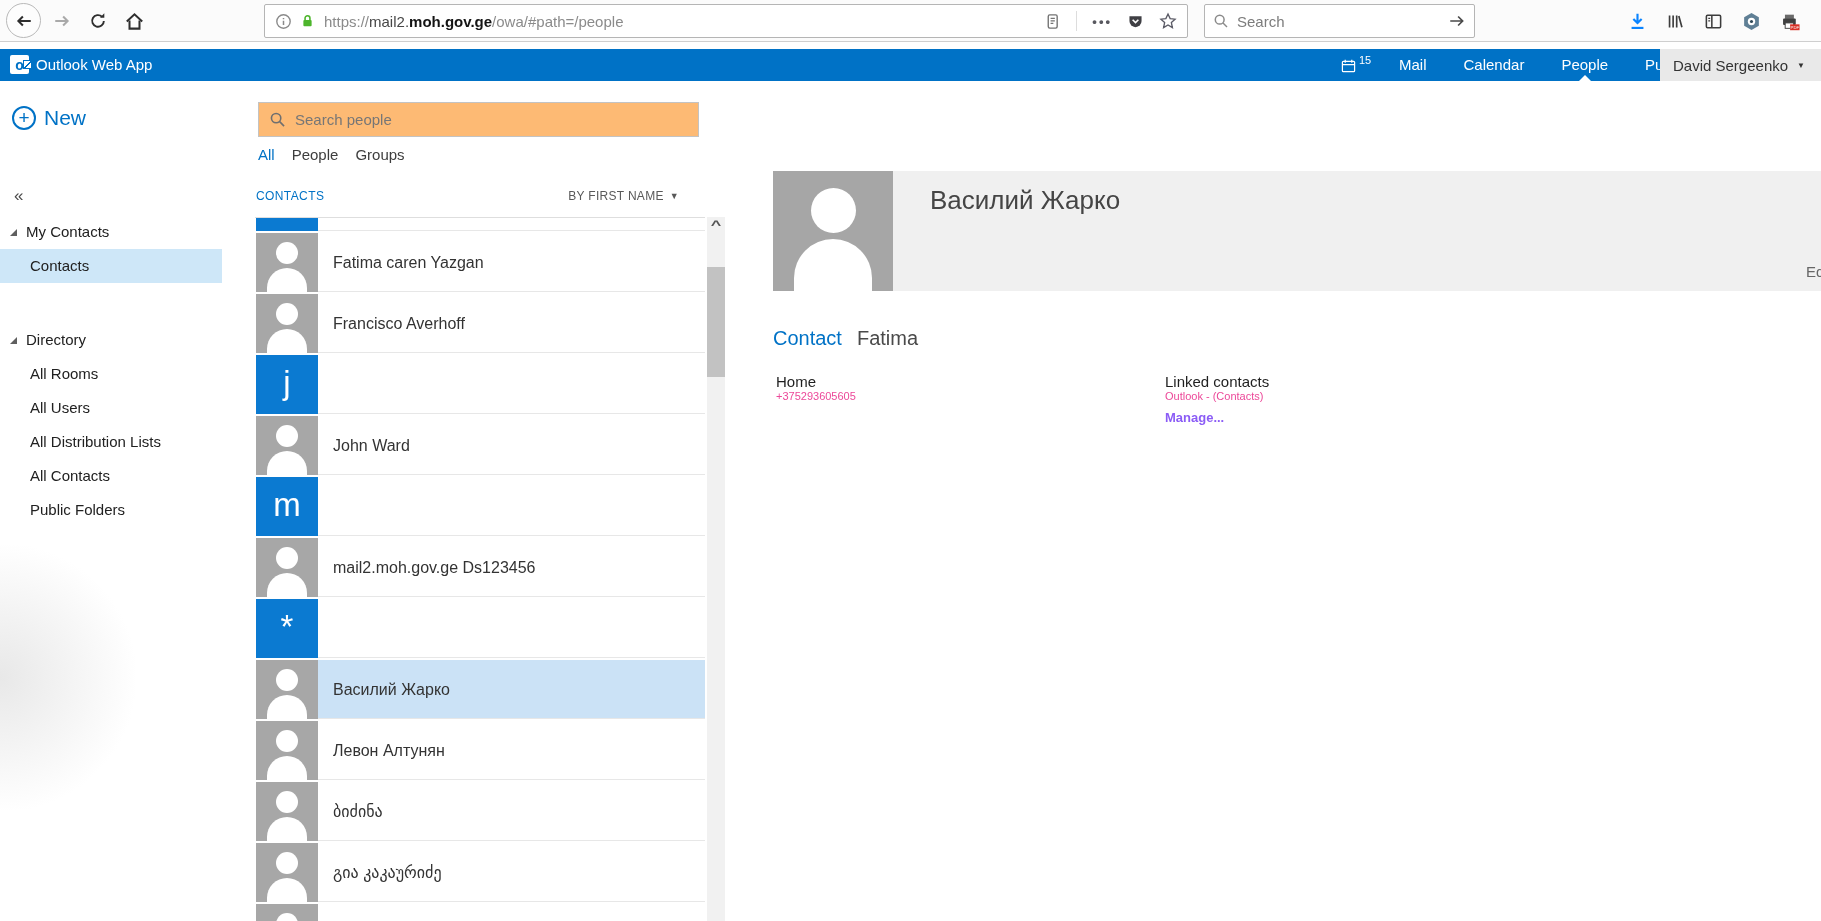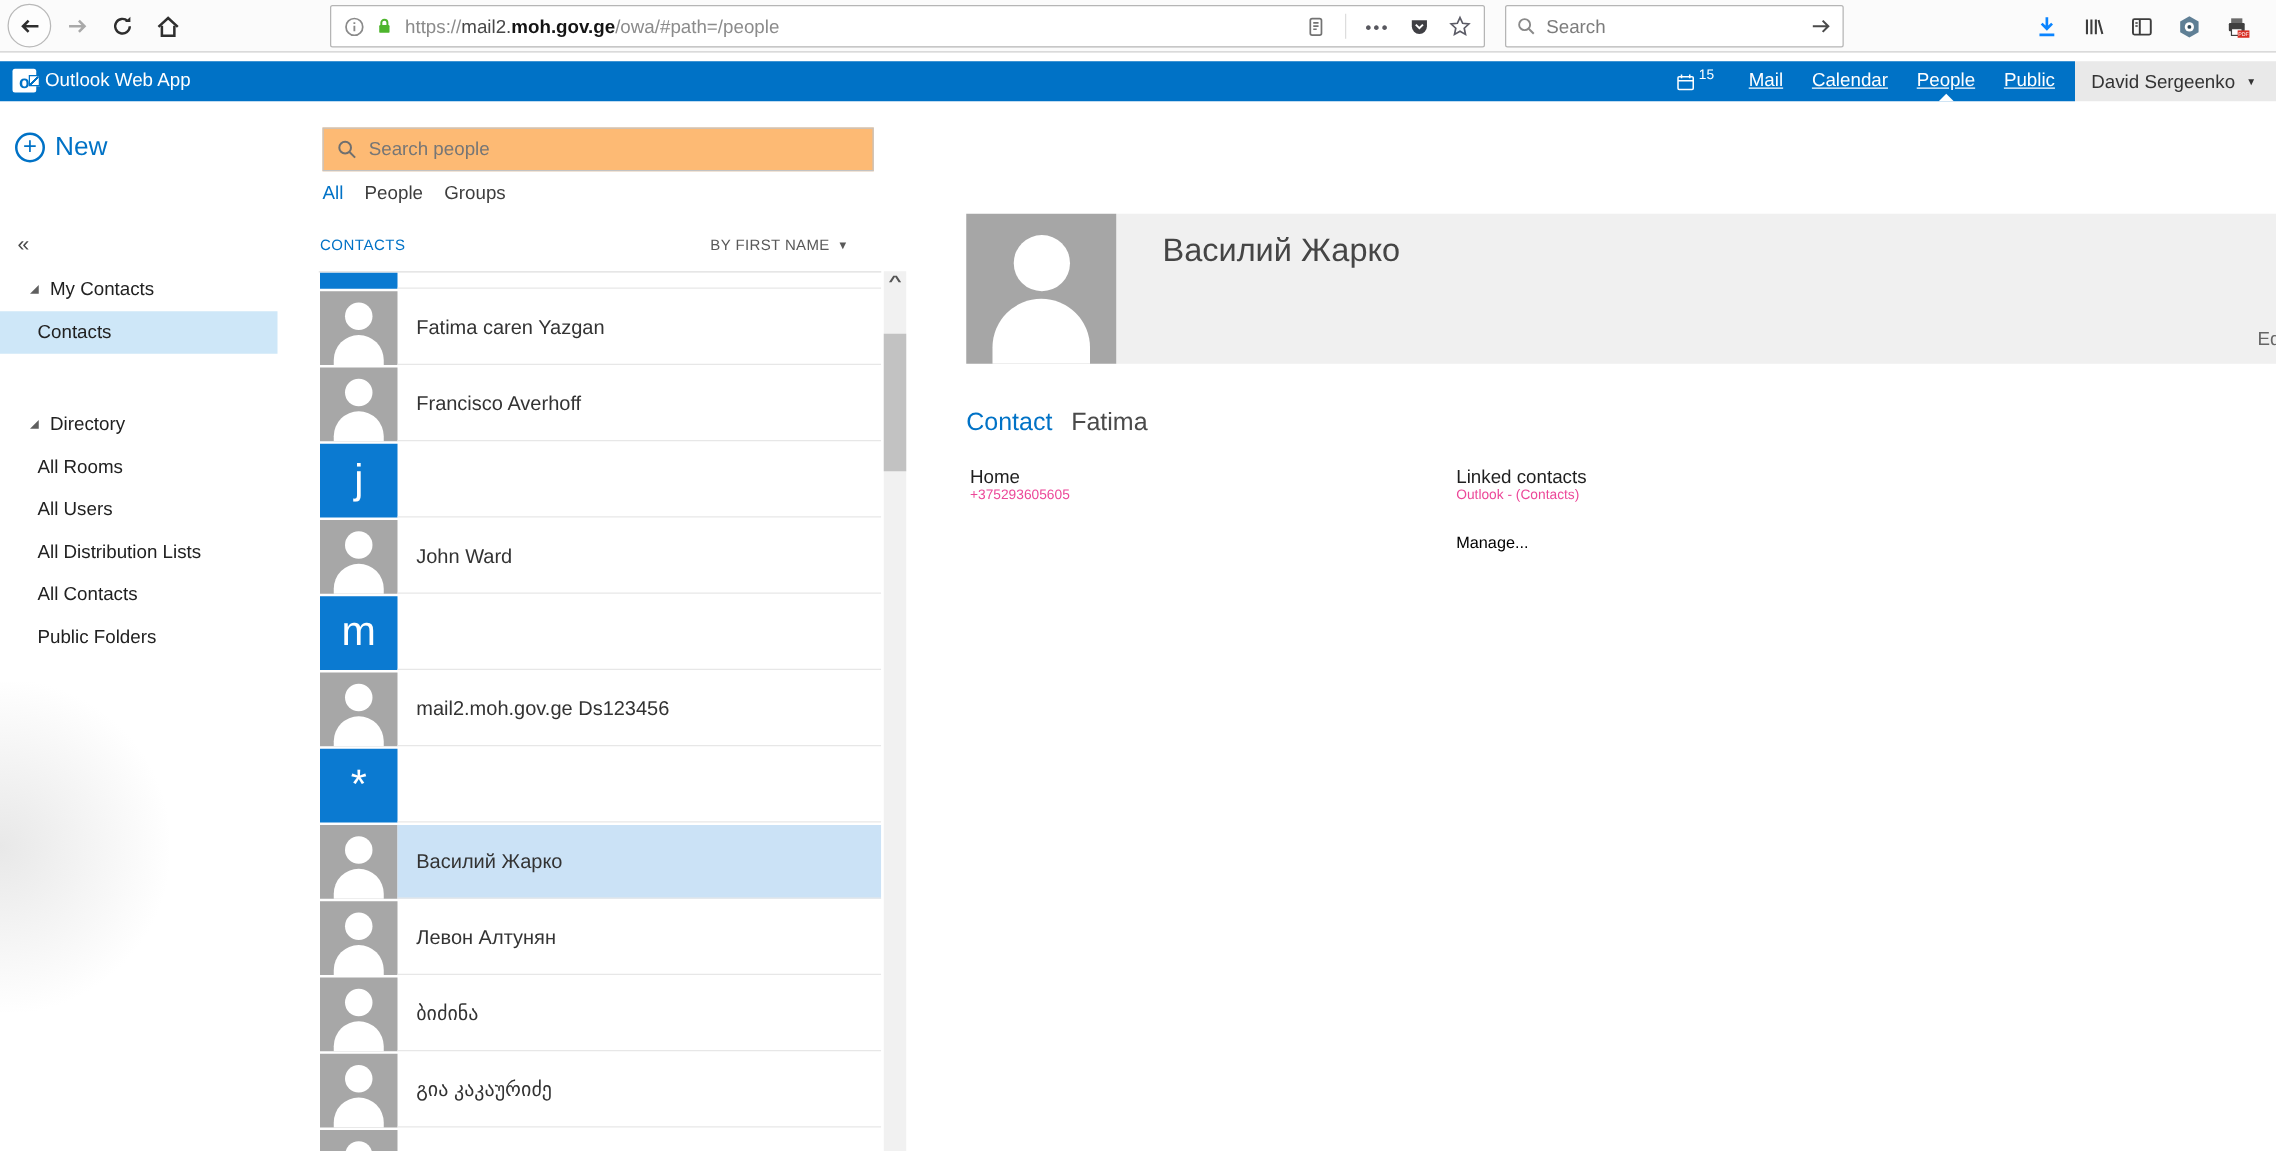--- a/index.html
+++ b/index.html
@@ -33,37 +33,37 @@
 
   
   #owabar { left:0; top:49px; width:1660px; height:32px; background:#0072c6; color:#fff; }
   #owa-logo { left:10px; top:6px; width:19px; height:19px; background:#fff; border-radius:2px; color:#0072c6;
     font-weight:700; font-size:14px; display:flex; align-items:center; justify-content:center; }
   #owa-logo i { position:absolute; right:-3px; top:5px; width:9px; height:9px; background:#fff; border:1px solid #0072c6;
     background-image:linear-gradient(135deg, transparent 44%, #0072c6 44%, #0072c6 58%, transparent 58%); }
   #owa-title { left:36px; top:0; height:32px; line-height:32px; font-size:15px; color:#fff; }
   #cal-peek { left:1341px; top:0; height:32px; display:flex; align-items:flex-start; padding-top:7px; color:#fff; }
   #cal-peek sup { font-size:11px; margin-left:3px; line-height:1; position:relative; top:-1px; }
-  #owa-nav { left:1399px; top:0; height:32px; display:flex; gap:23px;text-decoration:underline; }
+  #owa-nav { left:1399px; top:0; height:32px; display:flex; gap:37px; }
   .navitem { position:relative; height:32px; line-height:32px; font-size:15px; color:#fff; }
   .notch { position:absolute; left:50%; bottom:0; margin-left:-6px; width:0; height:0;
     border-left:6px solid transparent; border-right:6px solid transparent; border-bottom:6px solid #fff; }
   #user-menu { left:1660px; top:49px; width:161px; height:32px; background:#e9e9e9; color:#333;
     display:flex; align-items:center; padding-left:13px; font-size:15px; }
   #user-menu .uarr { font-size:8px; margin-left:9px; color:#333; }
 
   
   #new-btn { left:12px; top:106px; display:flex; align-items:center; gap:8px; color:#0072c6; }
   #new-btn .plus { width:24px; height:24px; border:2px solid #0072c6; border-radius:50%; display:flex; align-items:center;
     justify-content:center; font-size:19px; line-height:1; padding-bottom:2px; }
   #new-btn .nlabel { font-size:21px; }
   #collapse { left:14px; top:186px; font-size:17px; color:#4a4a4a; }
   #tree { left:0; top:215px; width:222px; }
   .titem { height:34px; line-height:34px; font-size:15px; color:#212121; padding-left:30px; white-space:nowrap; }
-  .titem.group { padding-left:24px; }
+  .titem.group { padding-left:10px; }
   .exp { display:inline-block; width:0; height:0; border-left:7px solid transparent; border-bottom:7px solid #5f5f5f;
     margin-right:9px; position:relative; top:-1px; }
   .titem.selected { background:#cee7f8; }
   .tgap { height:40px; }
   #corner-fade { left:0; top:545px; width:135px; height:265px;
     background:radial-gradient(ellipse at 0% 50%, #e8e8e8 0%, rgba(255,255,255,0) 72%); }
 
   
   #people-search { left:258px; top:102px; width:441px; height:35px; border:1px solid #c3c3c3; display:flex;
     align-items:center; padding:0 10px; background:#fdba74; }
@@ -103,21 +103,21 @@
   #title-band { left:893px; top:171px; width:928px; height:120px; background:#f0f0f0; }
   #contact-title { left:930px; top:185px; font-size:26px; color:#454545; }
   #edit-link { left:1806px; top:263px; font-size:15px; color:#666; white-space:nowrap; }
   #detail-tabs { left:773px; top:327px; display:flex; gap:15px; font-size:20px; }
   .dtab { color:#4a4a4a; }
   .dtab.sel { color:#0072c6; }
   .sec-label { font-size:15px; color:#1f1f1f; }
   .sec-value { font-size:11px; color:#ec4899; margin-top:0; }
   #sec-phone { left:776px; top:373px; }
   #sec-linked { left:1165px; top:373px; }
-  #manage-link { font-size:13px; color:#000000; margin-top:24px; }
+  #manage-link { font-size:13px; color:#8b5cf6; margin-top:8px;font-weight:bold; }
   svg { display:block; }
 </style>
 </head>
 <body>
 
 <div id="stage">
 
   <div class="abs" id="toolbar">
     <div class="abs navbtn" id="back-btn">
       <svg width="18" height="18" viewBox="0 0 16 16">

